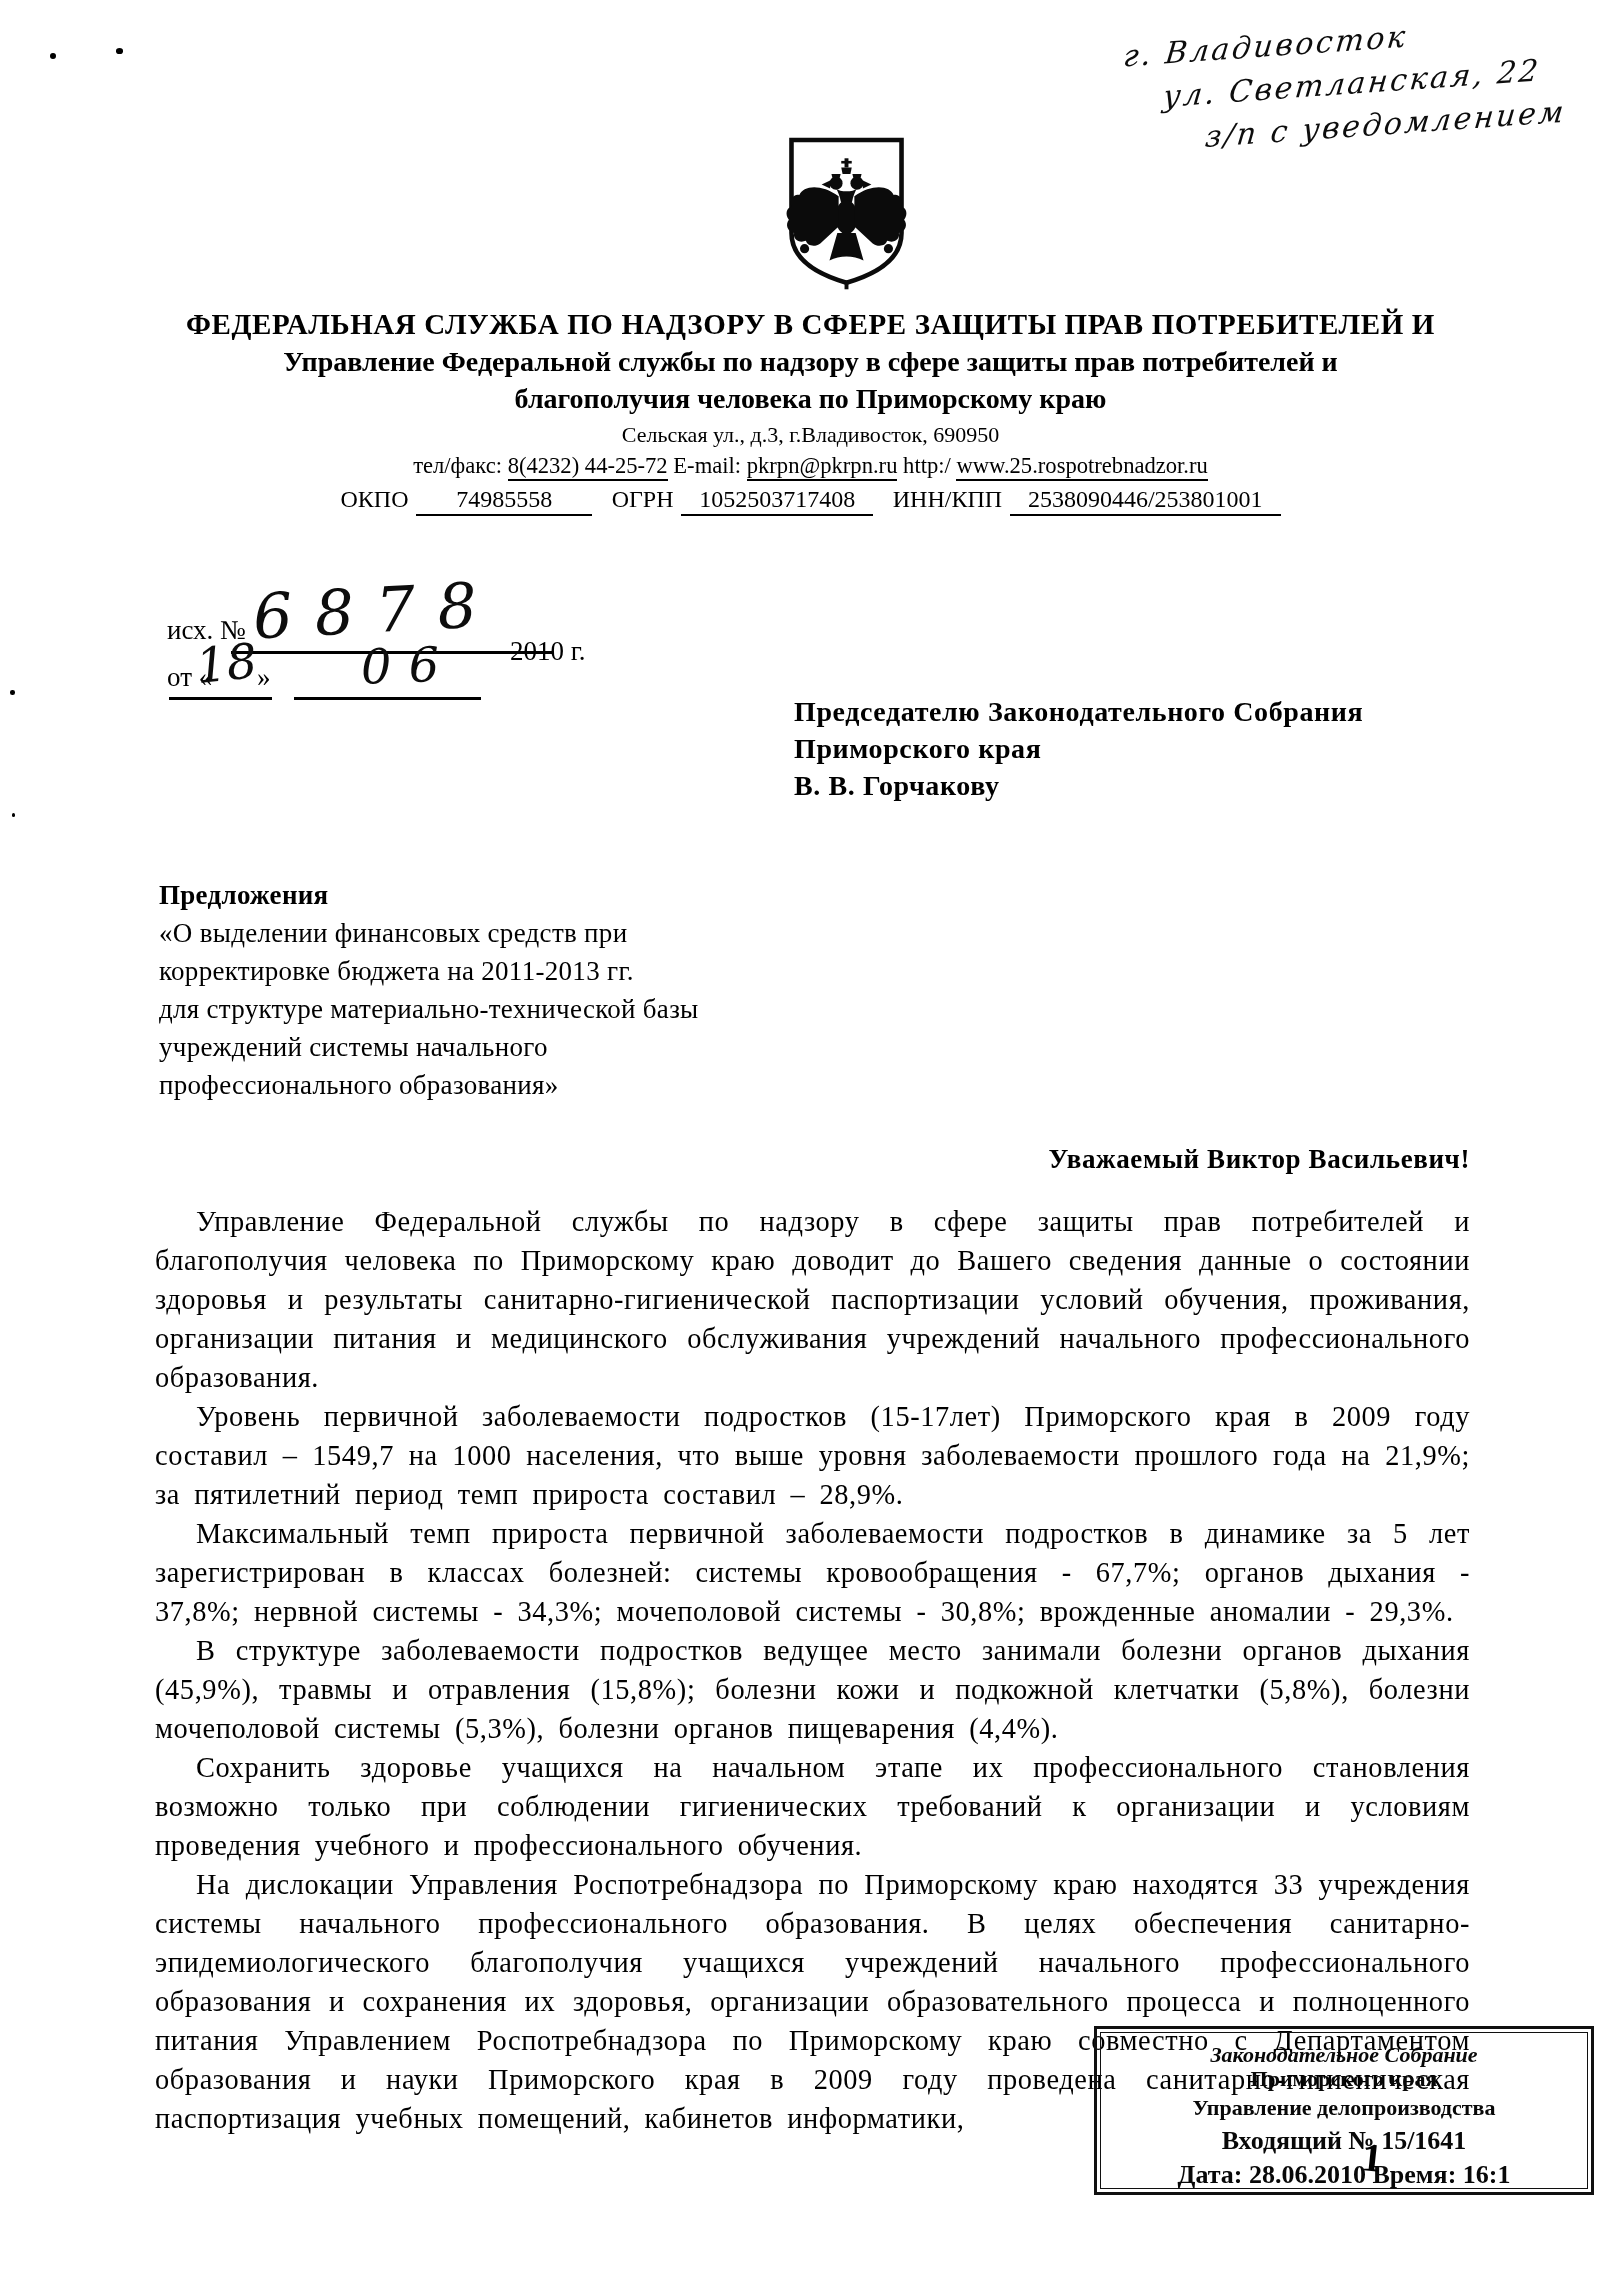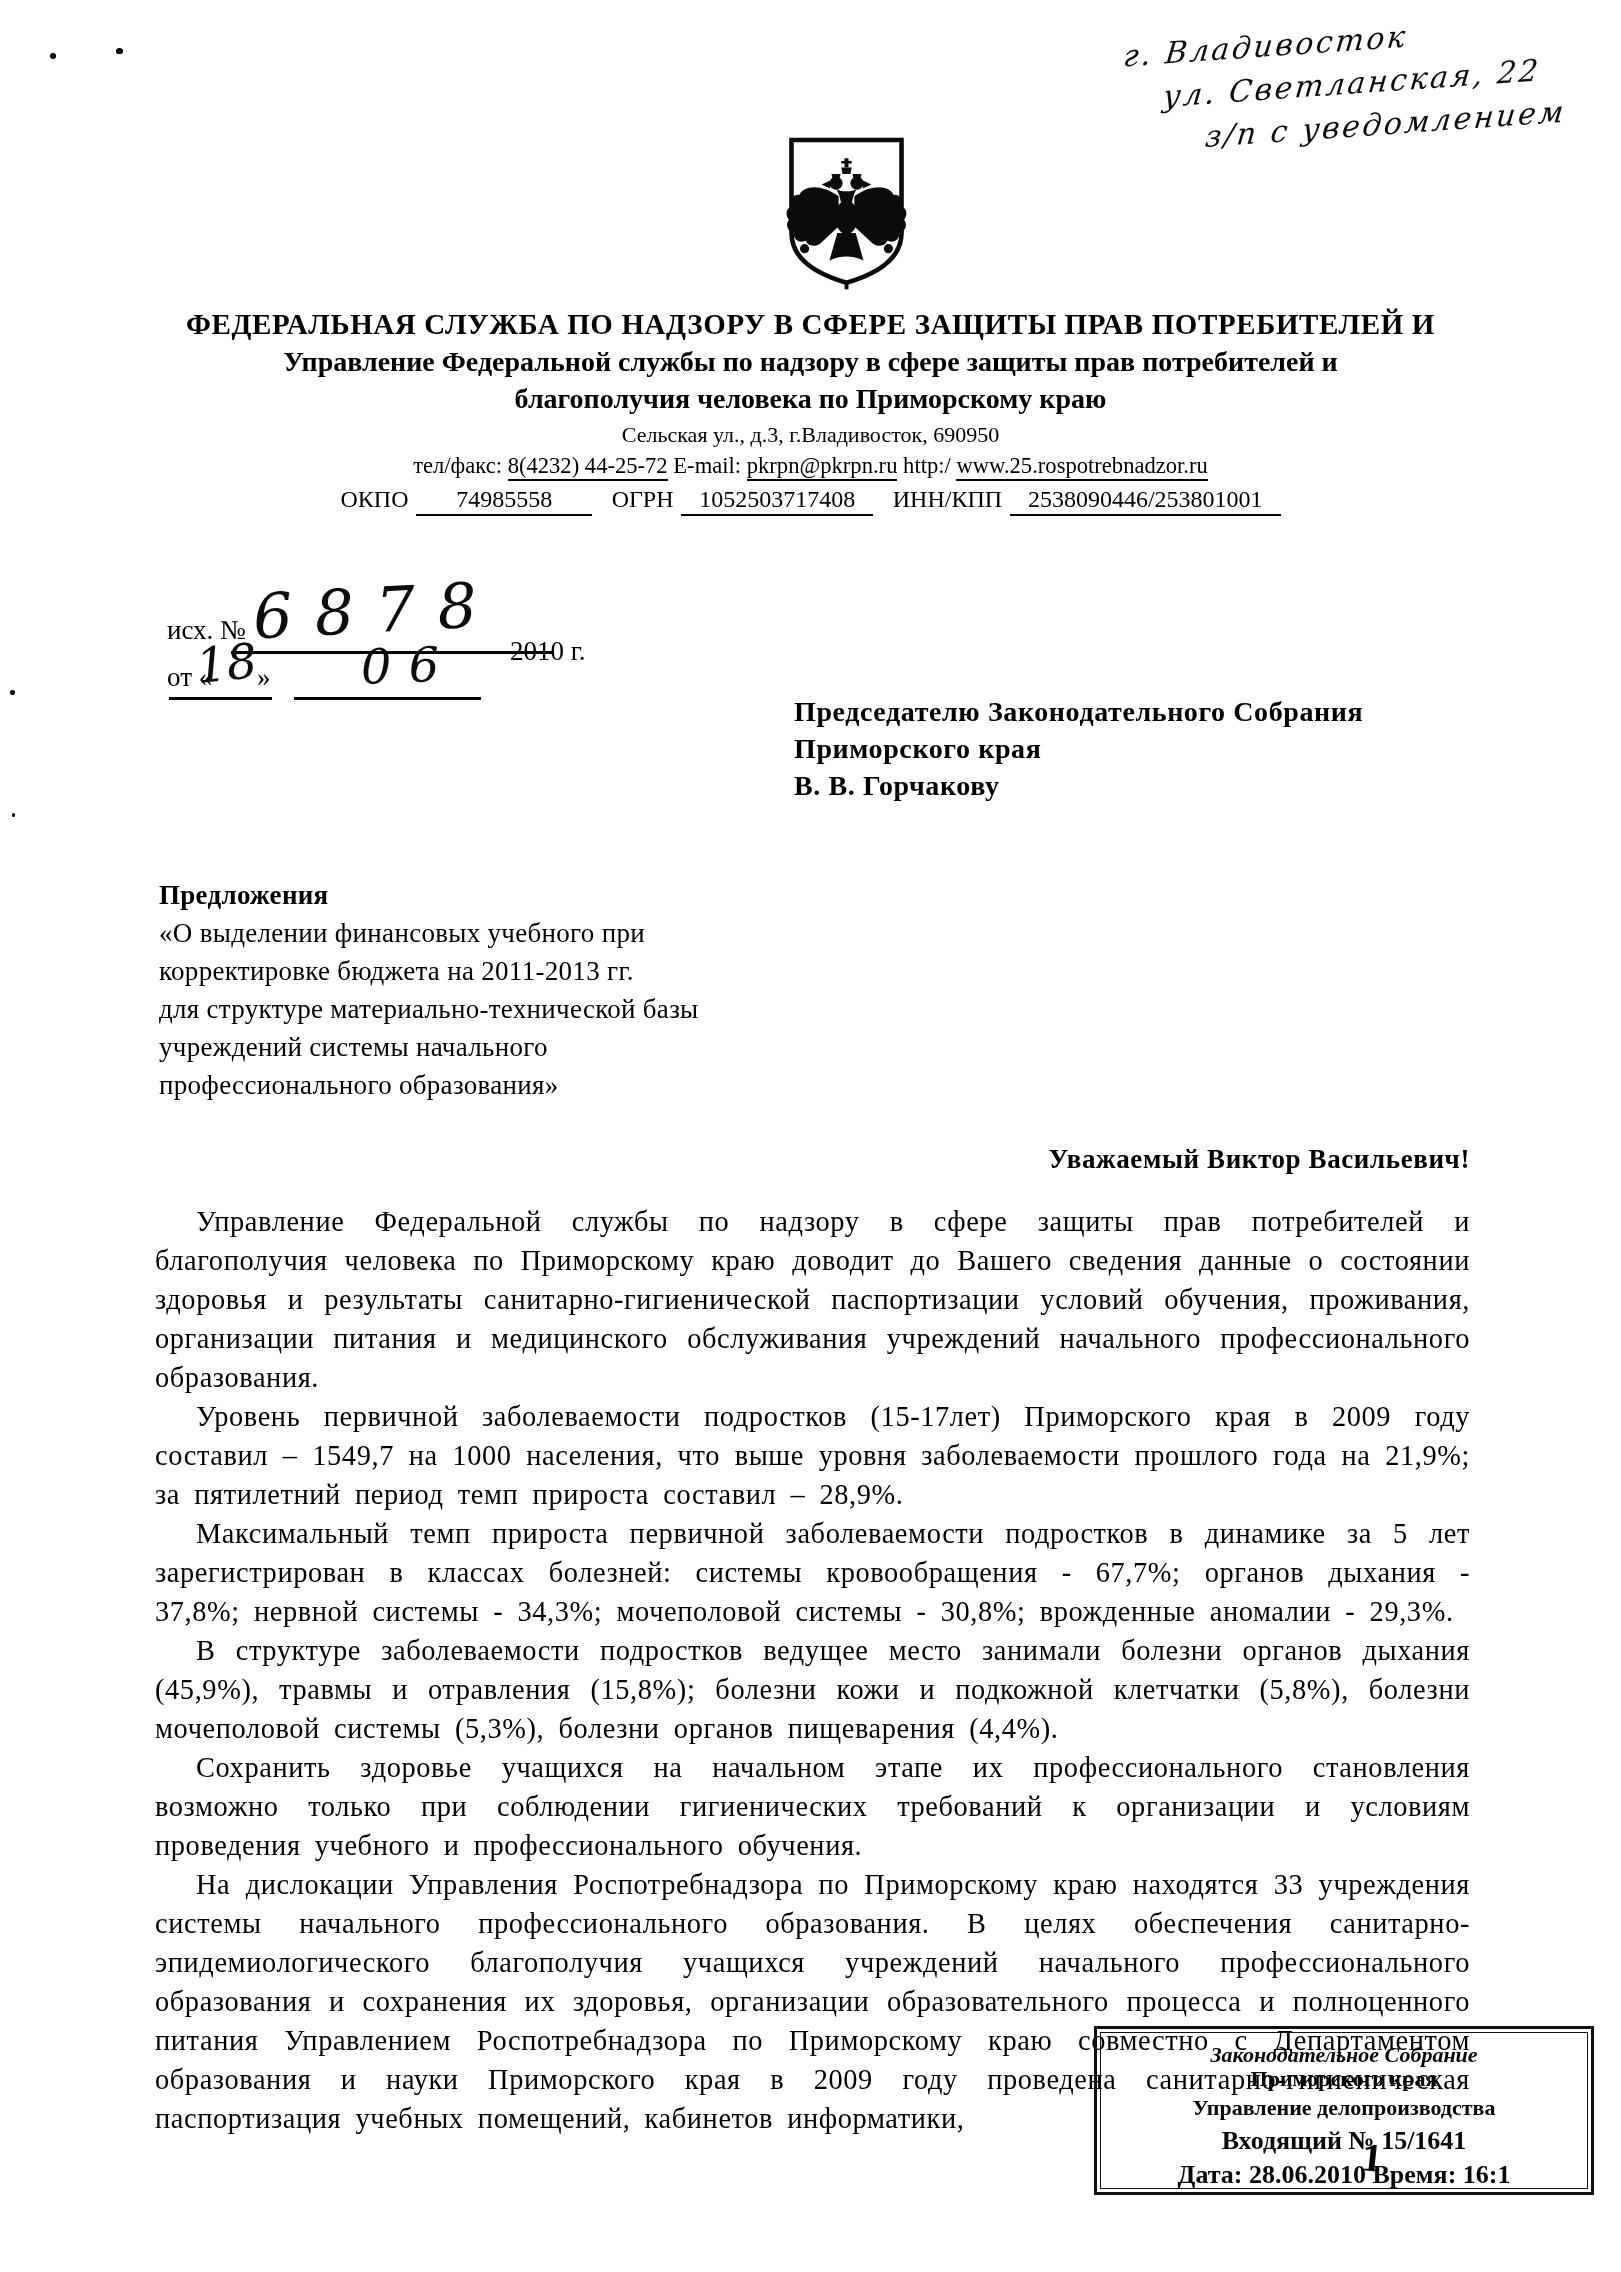--- a/index.html
+++ b/index.html
@@ -133,21 +133,21 @@
   </div>
 
   <div class="recipient">
     <div>Председателю Законодательного Собрания</div>
     <div>Приморского края</div>
     <div>В. В. Горчакову</div>
   </div>
 
   <div class="subject">
     <div class="t">Предложения</div>
-    <div>«О выделении финансовых учебного при</div>
+    <div>«О выделении финансовых средств при</div>
     <div>корректировке  бюджета на 2011-2013 гг.</div>
     <div>для структуре материально-технической базы</div>
     <div>учреждений системы начального</div>
     <div>профессионального образования»</div>
   </div>
 
   <div class="salutation">Уважаемый Виктор Васильевич!</div>
 
   <div class="bodytext">
     <p>Управление Федеральной службы по надзору в сфере защиты прав потребителей и благополучия человека по Приморскому краю доводит до Вашего сведения данные о состоянии здоровья и результаты санитарно-гигиенической паспортизации условий обучения, проживания, организации питания и медицинского обслуживания учреждений начального профессионального образования.</p>

